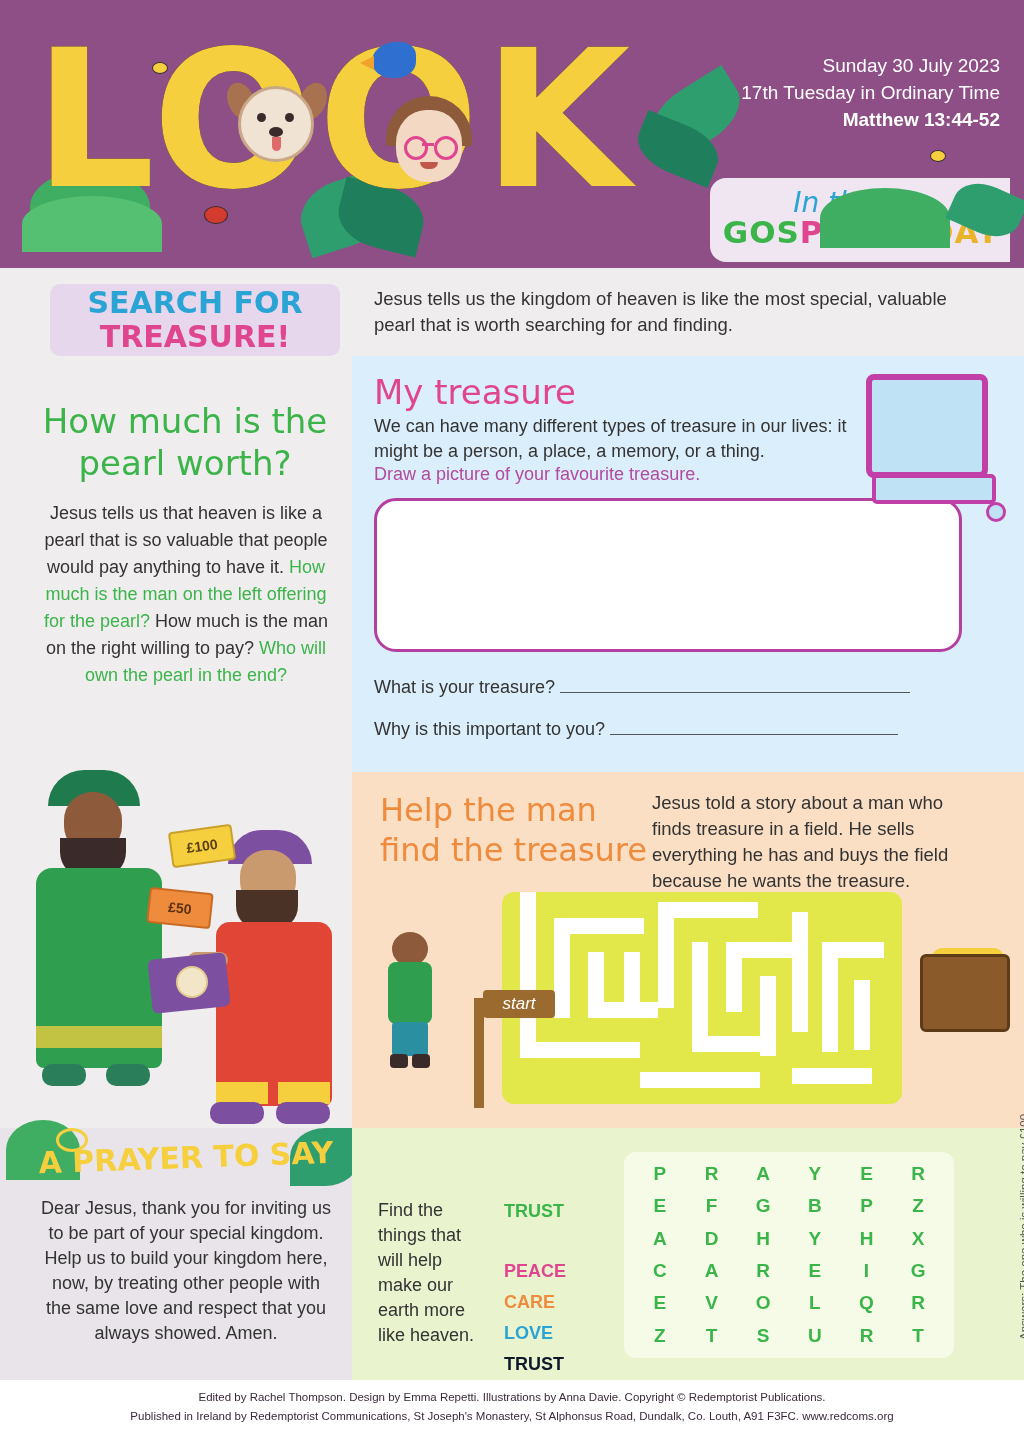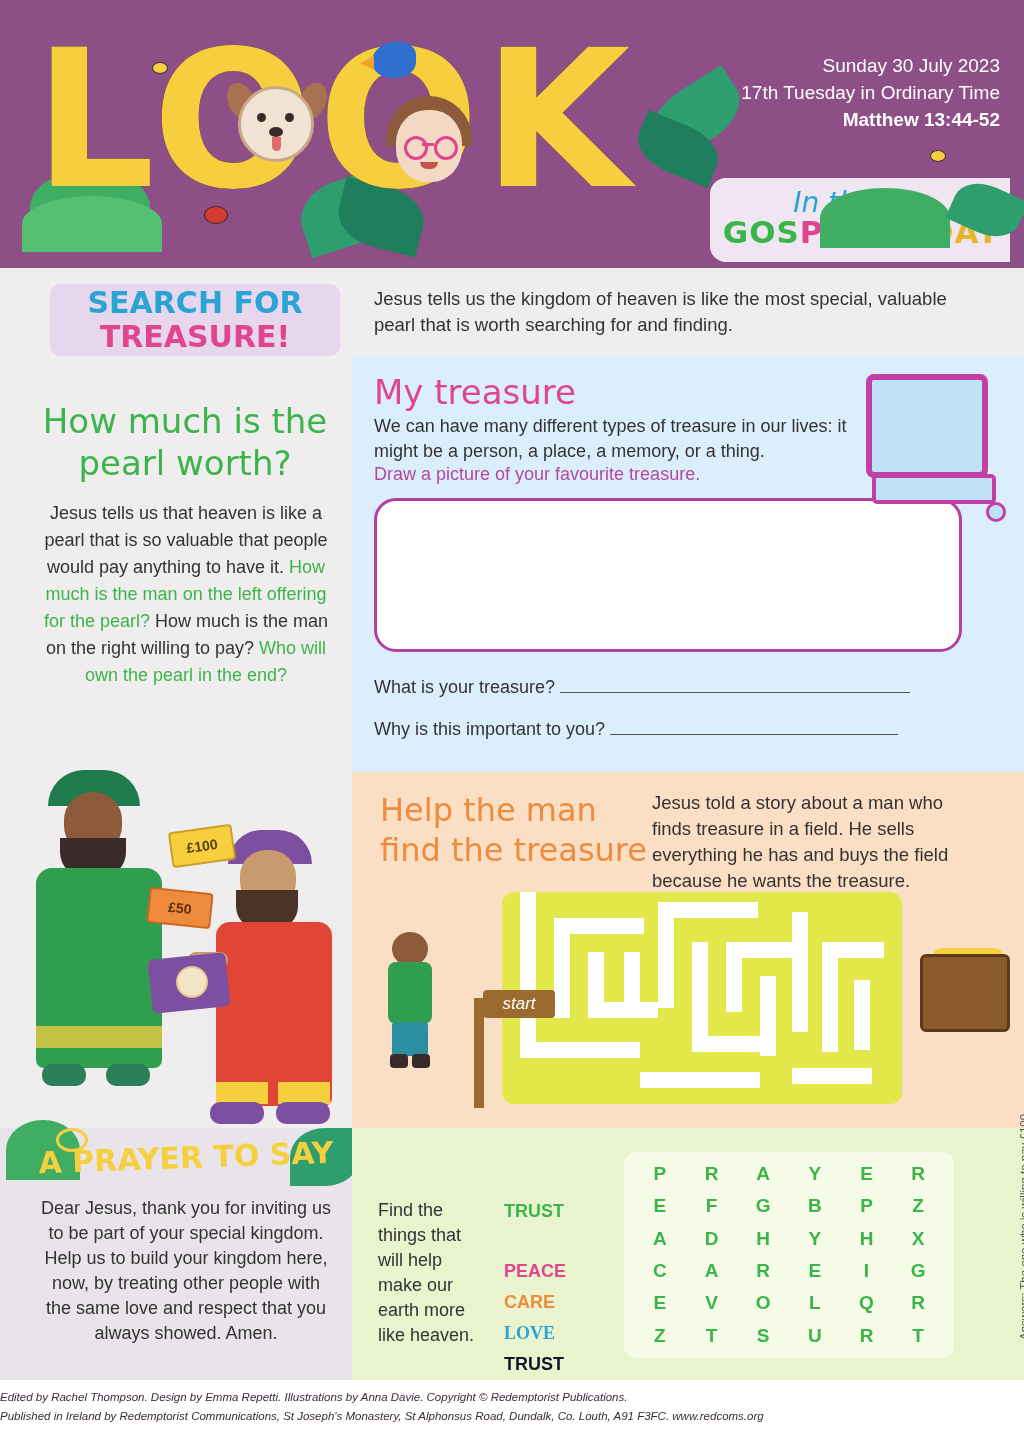--- a/index.html
+++ b/index.html
@@ -157,21 +157,21 @@
   .answers{
     position:absolute;right:6px;top:1100px;width:240px;
     font-size:11.5px;color:#555;
     transform:rotate(-90deg);transform-origin:right top;
     text-align:left;
   }
 
   
   .footer{
     position:absolute;left:0;top:1380px;width:1024px;height:57px;background:#ffffff;
-    font-size:11.5px;color:#3a2a3a;line-height:19px;padding-top:8px;box-sizing:border-box;font-style:italic;
+    text-align:center;font-size:11.5px;color:#3a2a3a;line-height:19px;padding-top:8px;box-sizing:border-box;
   }
 
   
   .bee{position:absolute;width:14px;height:10px;background:#f6cf3f;border-radius:50%;border:1px solid #3a2a3a;}
   .snail{position:absolute;width:26px;height:18px;border:3px solid #f6cf3f;border-radius:50%;}
 </style>
 </head>
 <body>
 
 <div class="page">
@@ -346,21 +346,21 @@
     <div class="chestgold"></div>
     <div class="chest"></div>
   </div>
 
   <div class="wordsearch">
     <div class="ws-find">Find the things that will help make our earth more like heaven.</div>
     <div class="ws-words">
         <div style="color: rgb(59, 181, 74);">TRUST</div>
         <div style="color: rgb(224, 69, 143); margin-top: 29px;">PEACE</div>
         <div style="color: rgb(239, 139, 60);">CARE</div>
-        <div style="color: rgb(42, 163, 213); font-family: Liberation Serif, serif;">LOVE</div>
+        <div style="color: rgb(42, 163, 213);">LOVE</div>
         <div style="color: #0f172a;">TRUST</div>
       </div>
     <div class="grid">
         <div>P</div>
         <div>R</div>
         <div>A</div>
         <div>Y</div>
         <div>E</div>
         <div>R</div>
         <div>E</div>

